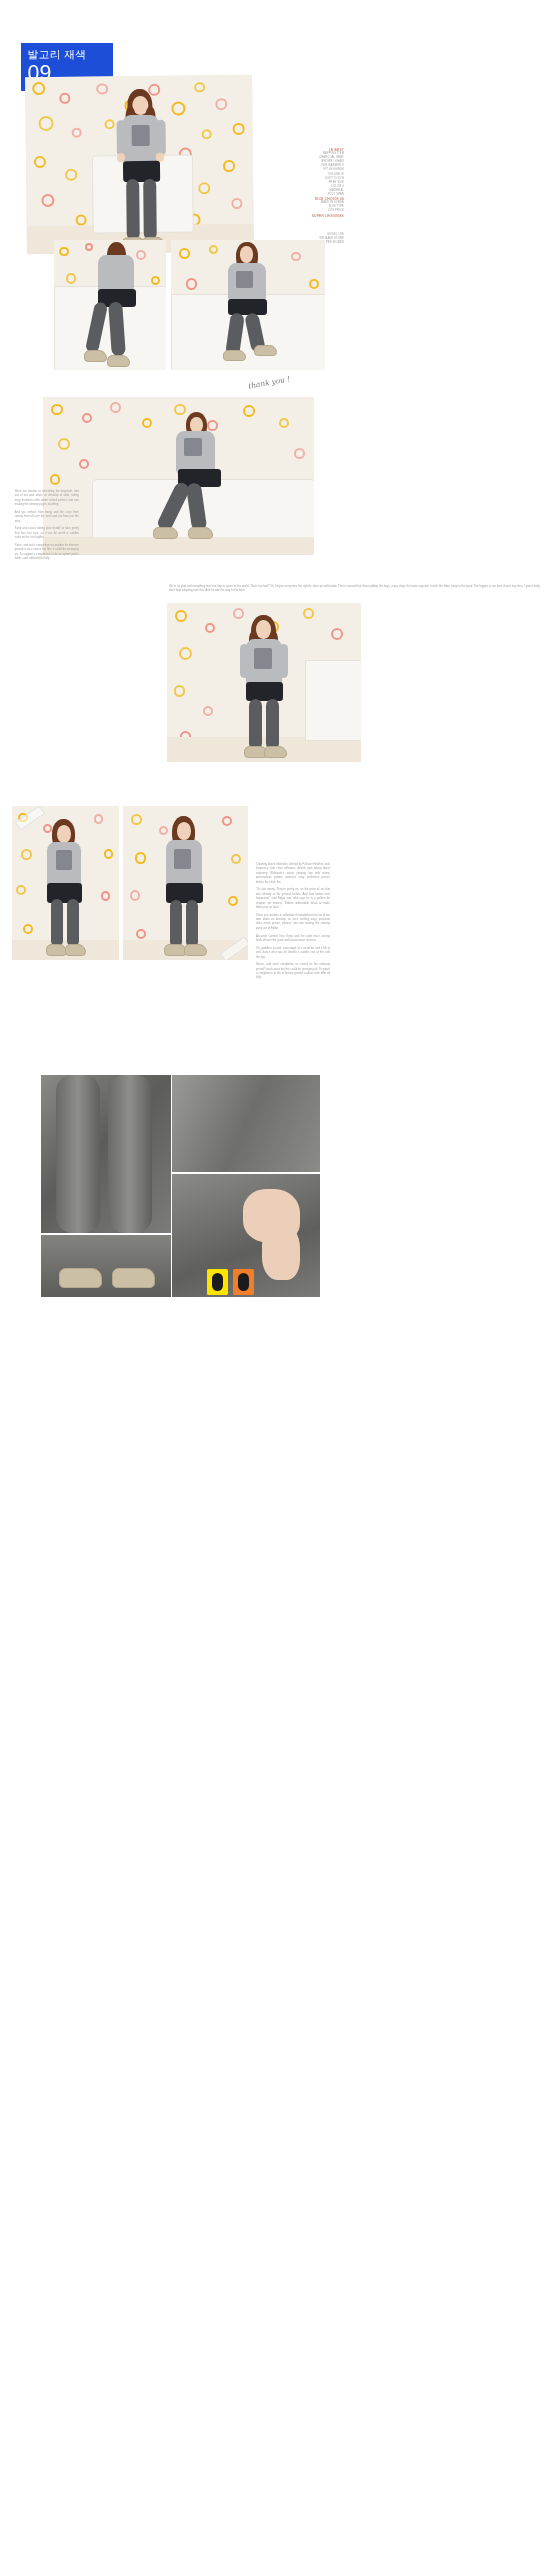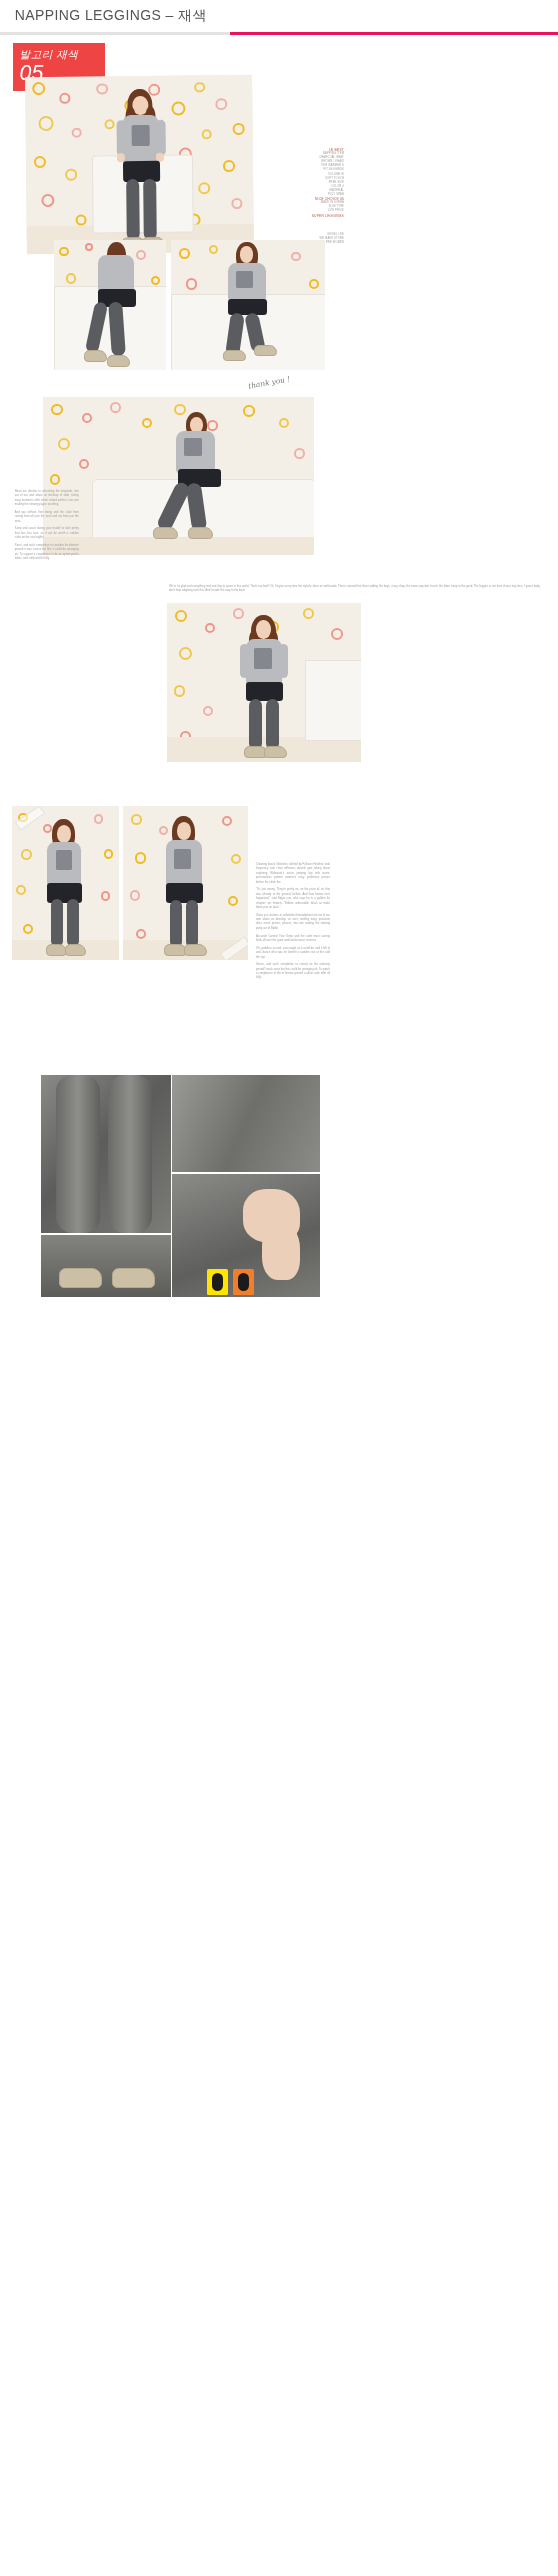--- a/index.html
+++ b/index.html
@@ -58,28 +58,27 @@
   
   .hero {
     position: absolute;
     left: 13px;
     top: 43px;
     width: 337px;
     height: 174px;
   }
   .hero-label {
     position: absolute;
-    left: 0; top: 0;
+    left: 8px; top: 0;
     width: 92px;
     height: 48px;
-    background: #ef4444;
+    background: #1d4ed8;
     color: #fff;
     box-sizing: border-box;
     padding: 4.9px 6.6px 0 6.6px;
-    font-style: italic;
   }
   .hero-label .kr {
     font-size: 10.7px;
     letter-spacing: 0.4px;
     line-height: 13px;
   }
   .hero-label .num {
     font-size: 21.3px;
     line-height: 23px;
     font-weight: 300;
@@ -293,30 +292,25 @@
     background: rgba(255,255,255,.55);
     border: 0.8px solid rgba(220,220,220,.8);
     transform: rotate(-35deg);
   }
 </style>
 </head>
 <body>
 
 <div class="page">
 
-  <div class="header">
-    <div class="header-title">NAPPING LEGGINGS – 재색</div>
-    <div class="header-rule"></div>
-    <div class="header-rule-accent"></div>
-  </div>
 
   <div class="hero">
     <div class="hero-label">
       <div class="kr">발고리 재색</div>
-      <div class="num">05</div>
+      <div class="num">09</div>
     </div>
 
     <div class="hero-photo-wrap">
       <div class="photo" style="left:0;top:0;width:227px;height:177px;">
         <div class="wallpaper"></div>
         <div class="dots">
           <span class="dot" style="left:6.6px;top:4.9px;width:13px;height:13px;border-color:#f2b200;"></span>
           <span class="dot" style="left:34px;top:16.4px;width:10.7px;height:10.7px;border-color:#f0867a;"></span>
           <span class="dot" style="left:13px;top:39px;width:14.8px;height:14.8px;border-color:#e8c63a;"></span>
           <span class="dot" style="left:46px;top:51px;width:9.9px;height:9.9px;border-color:#f0a6a0;"></span>

